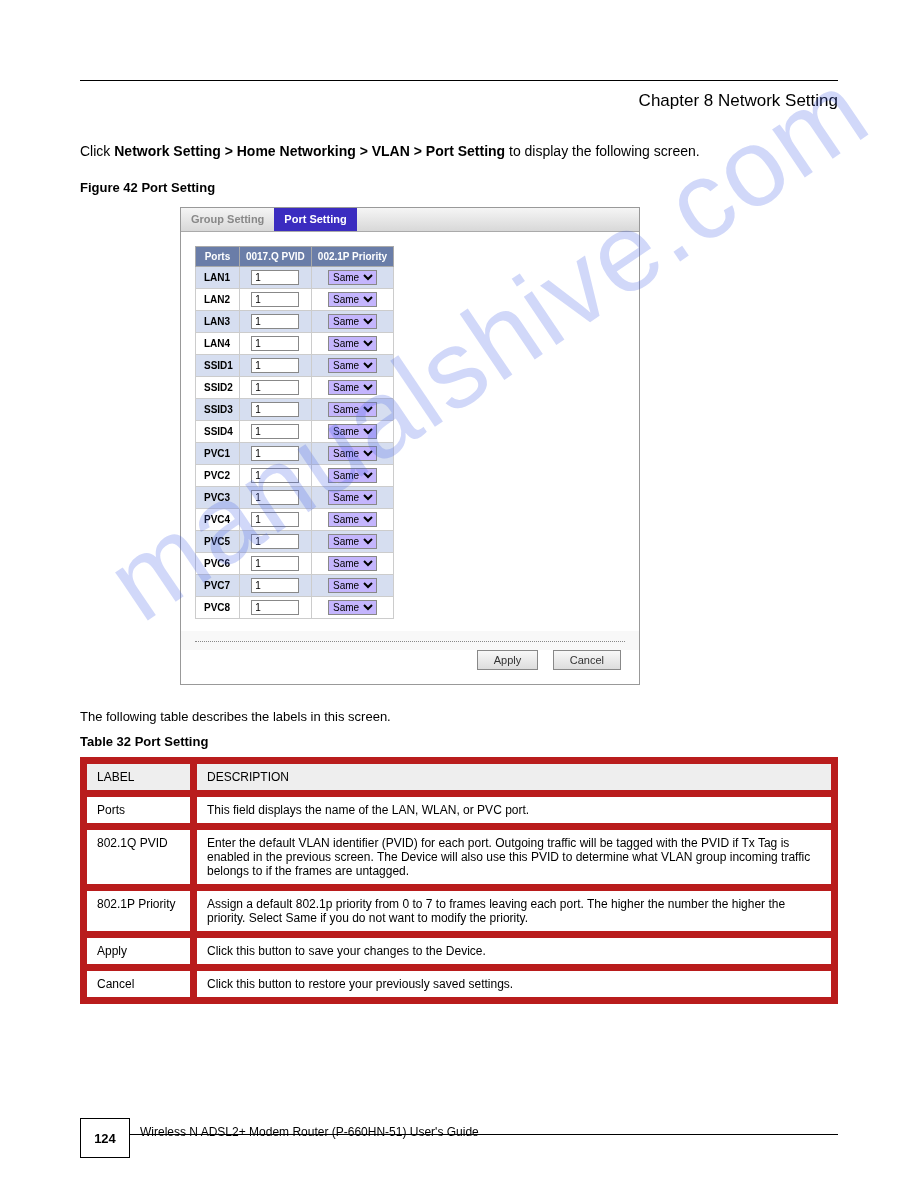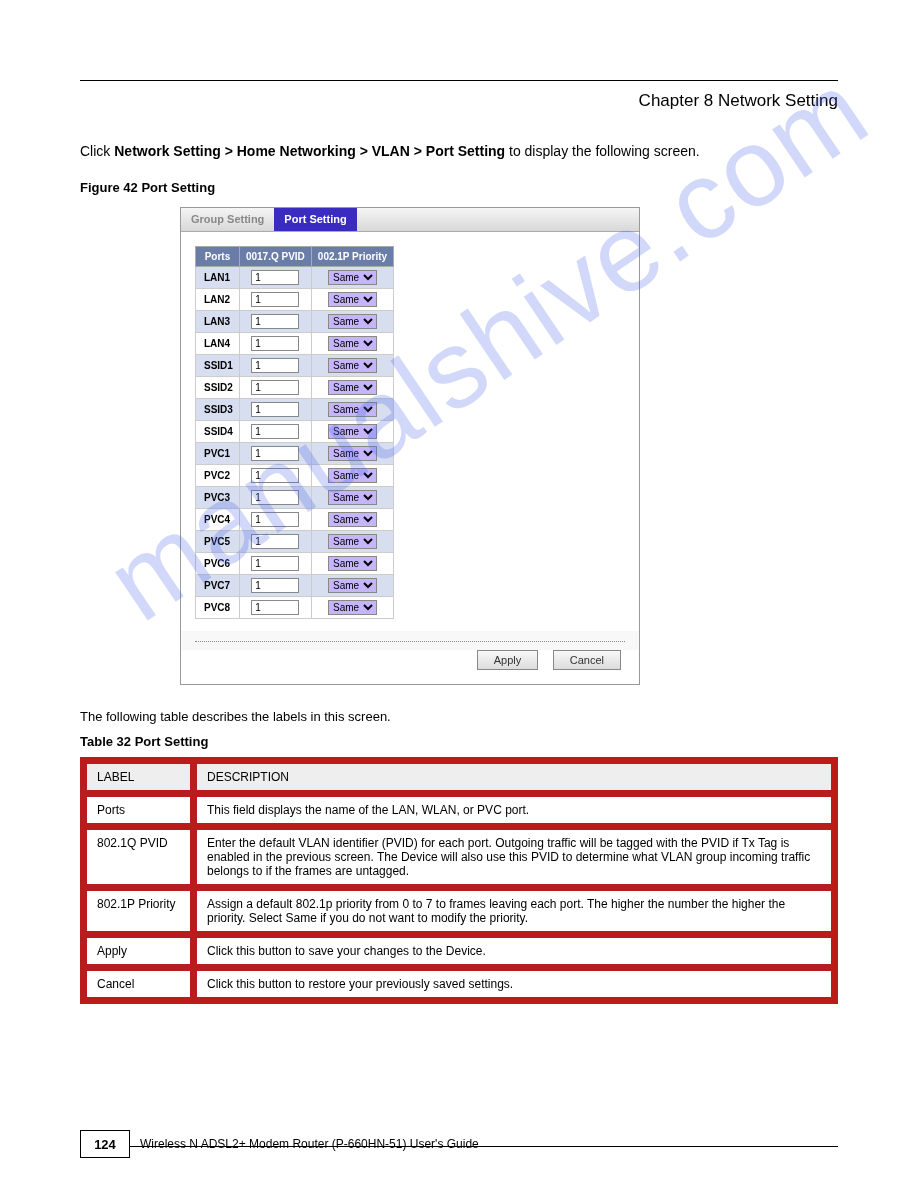--- a/index.html
+++ b/index.html
@@ -144,21 +144,21 @@
   .desc-table td:first-child { width: 110px; }
   .footer {
     position: absolute;
     bottom: 30px;
     left: 80px;
     right: 80px;
   }
   .footer-box {
     border: 1px solid #000;
     width: 50px;
-    height: 28px;
+    height: 40px;
     display: flex;
     align-items: center;
     justify-content: center;
     font-size: 13px;
     font-weight: bold;
     float: left;
   }
   .footer-line {
     border-top: 1px solid #000;
     margin-left: 50px;

